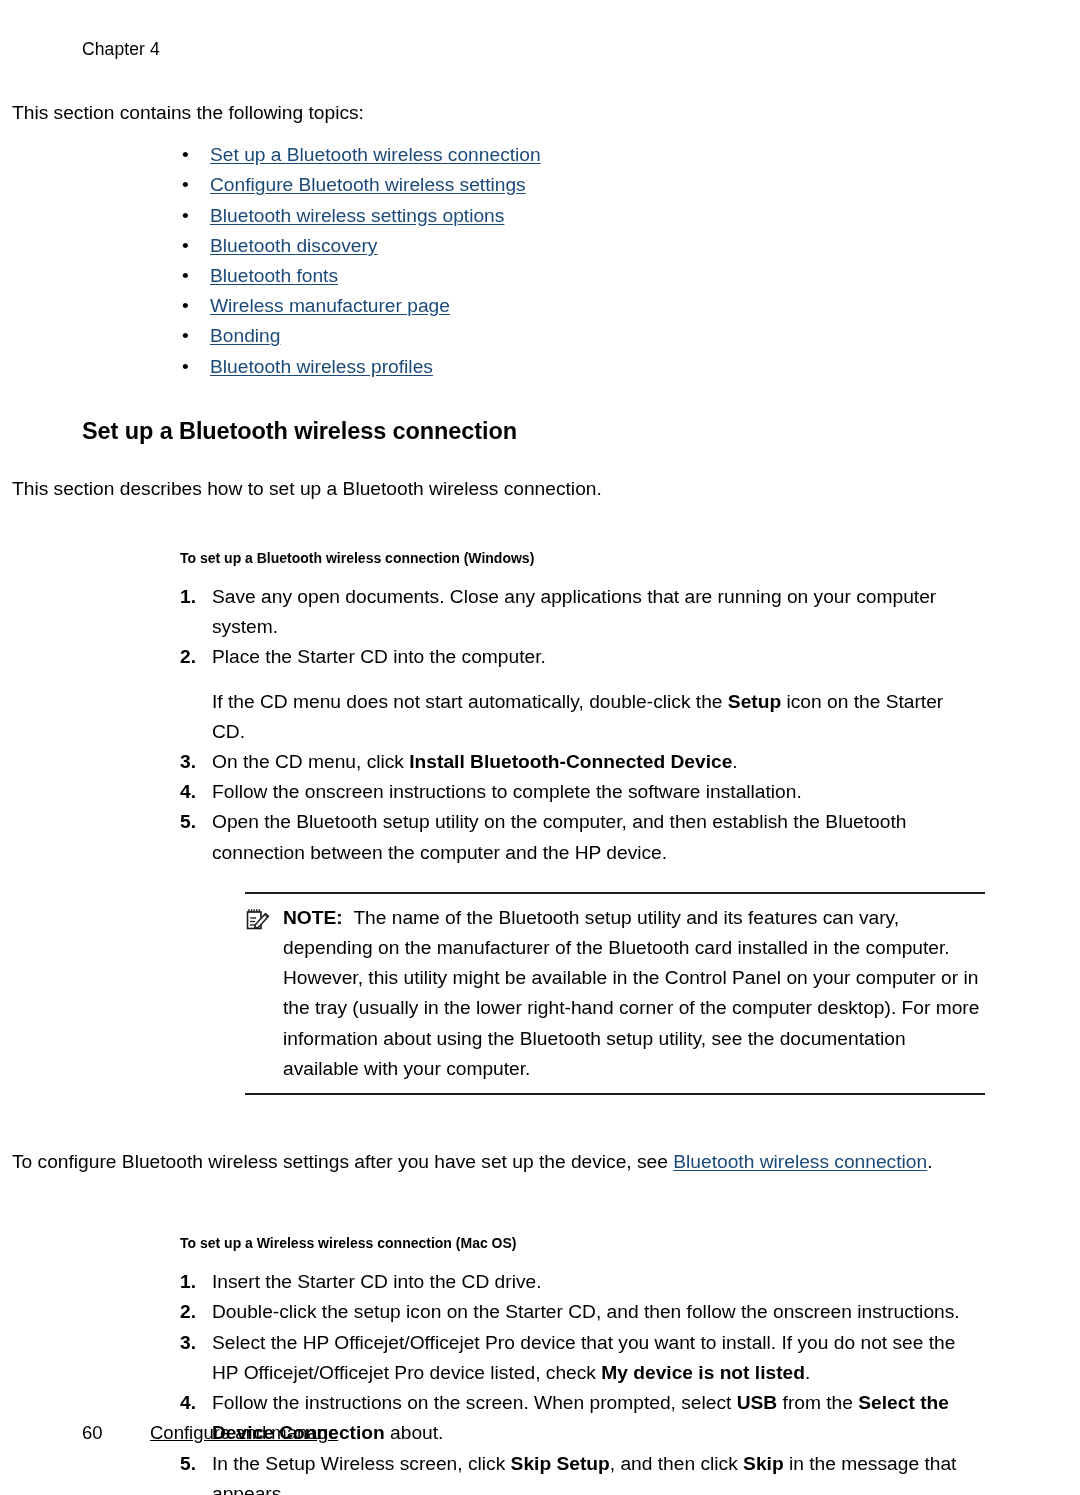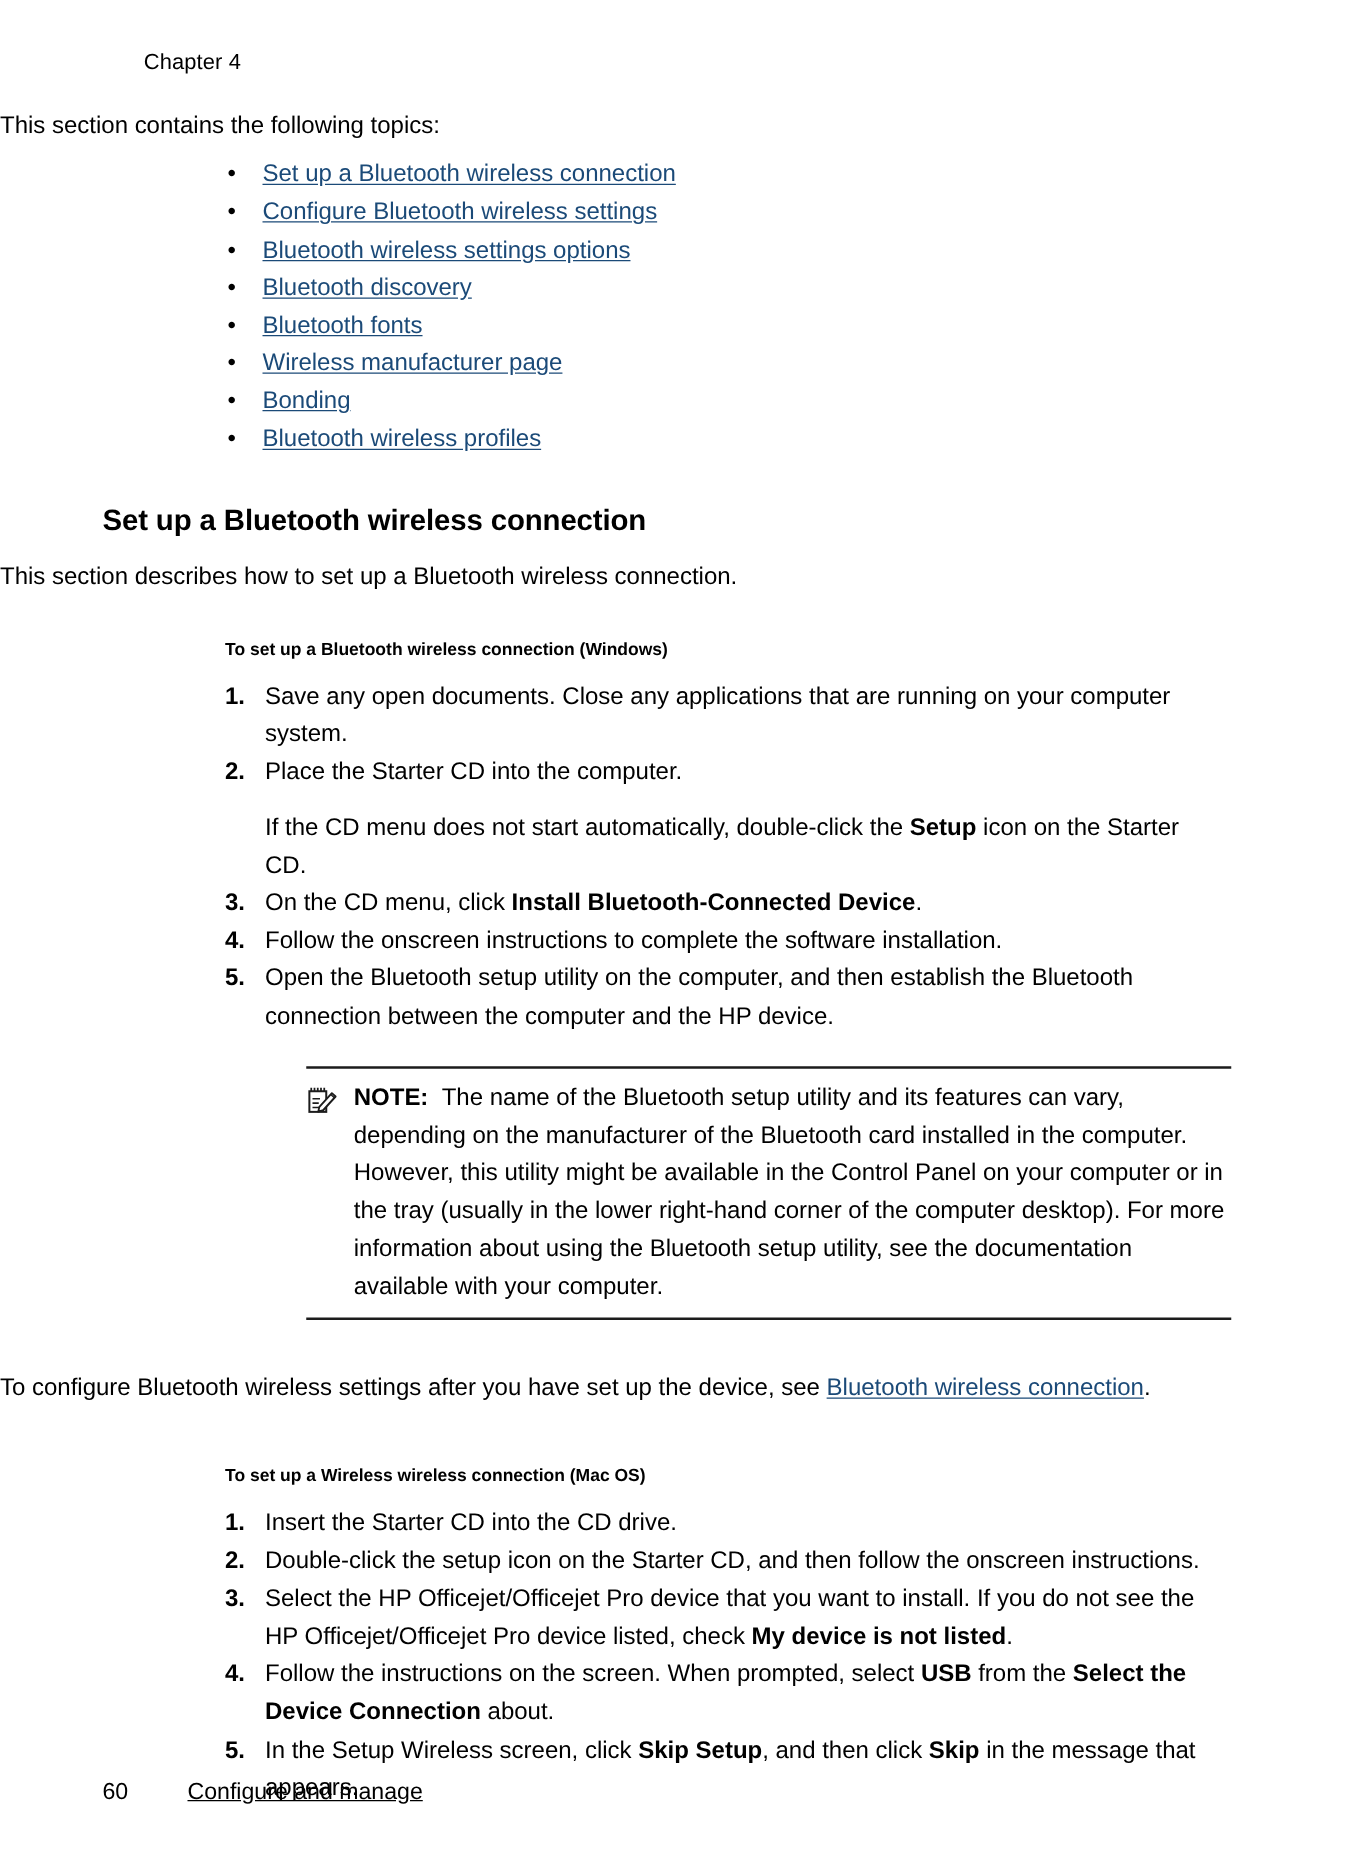--- a/index.html
+++ b/index.html
@@ -23,38 +23,37 @@
 
   
   .chapter-header {
     position: absolute;
     left: 82px;
     top: 38px;
     font-size: 17.5px;
     line-height: 22px;
     color: #000;
     letter-spacing: 0.1px;
-    margin-left: 33px;
   }
 
   
   .content {
     position: absolute;
     left: 0;
     top: 86px;
     width: 1080px;
   }
 
   .body-indent {
     margin-left: 180px;
     margin-right: 112px;
   }
 
   p.para {
-    margin: 0;
+    margin: 12px;
     font-size: 19.2px;
     line-height: 30.2px;
     color: #000;
   }
 
   
   ul.toc-list {
     list-style: none;
     margin: 9px 0 0 0;
     padding: 0;

